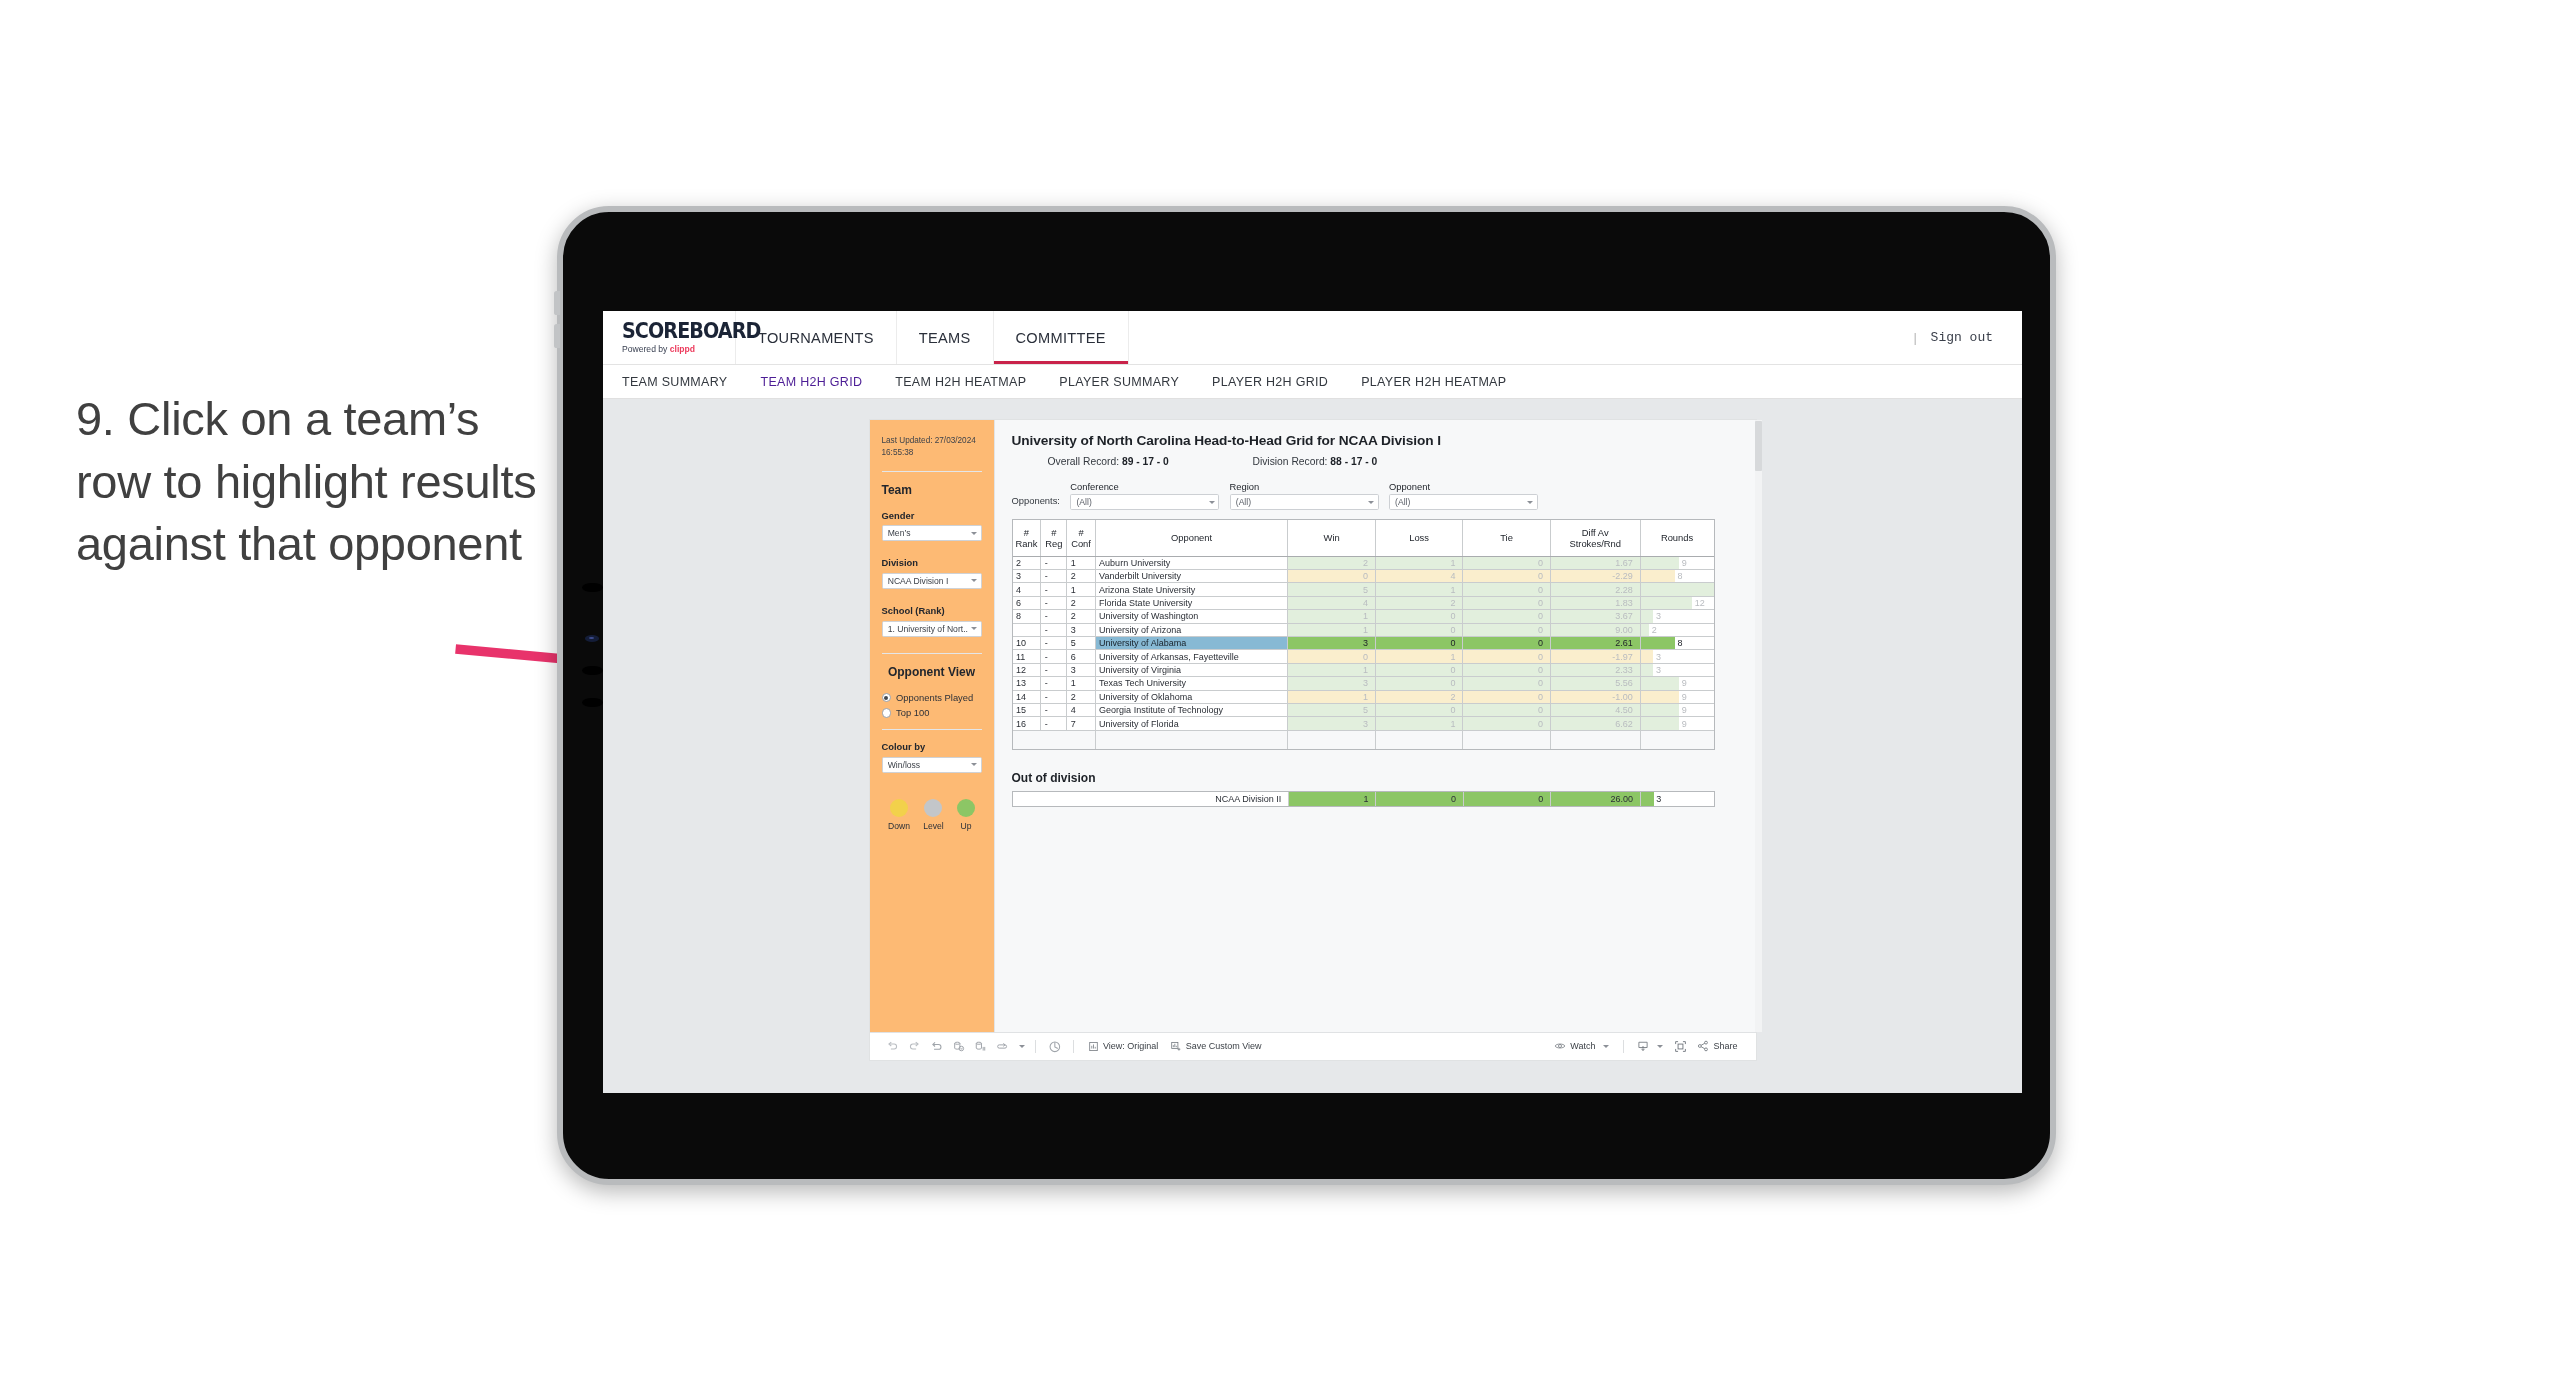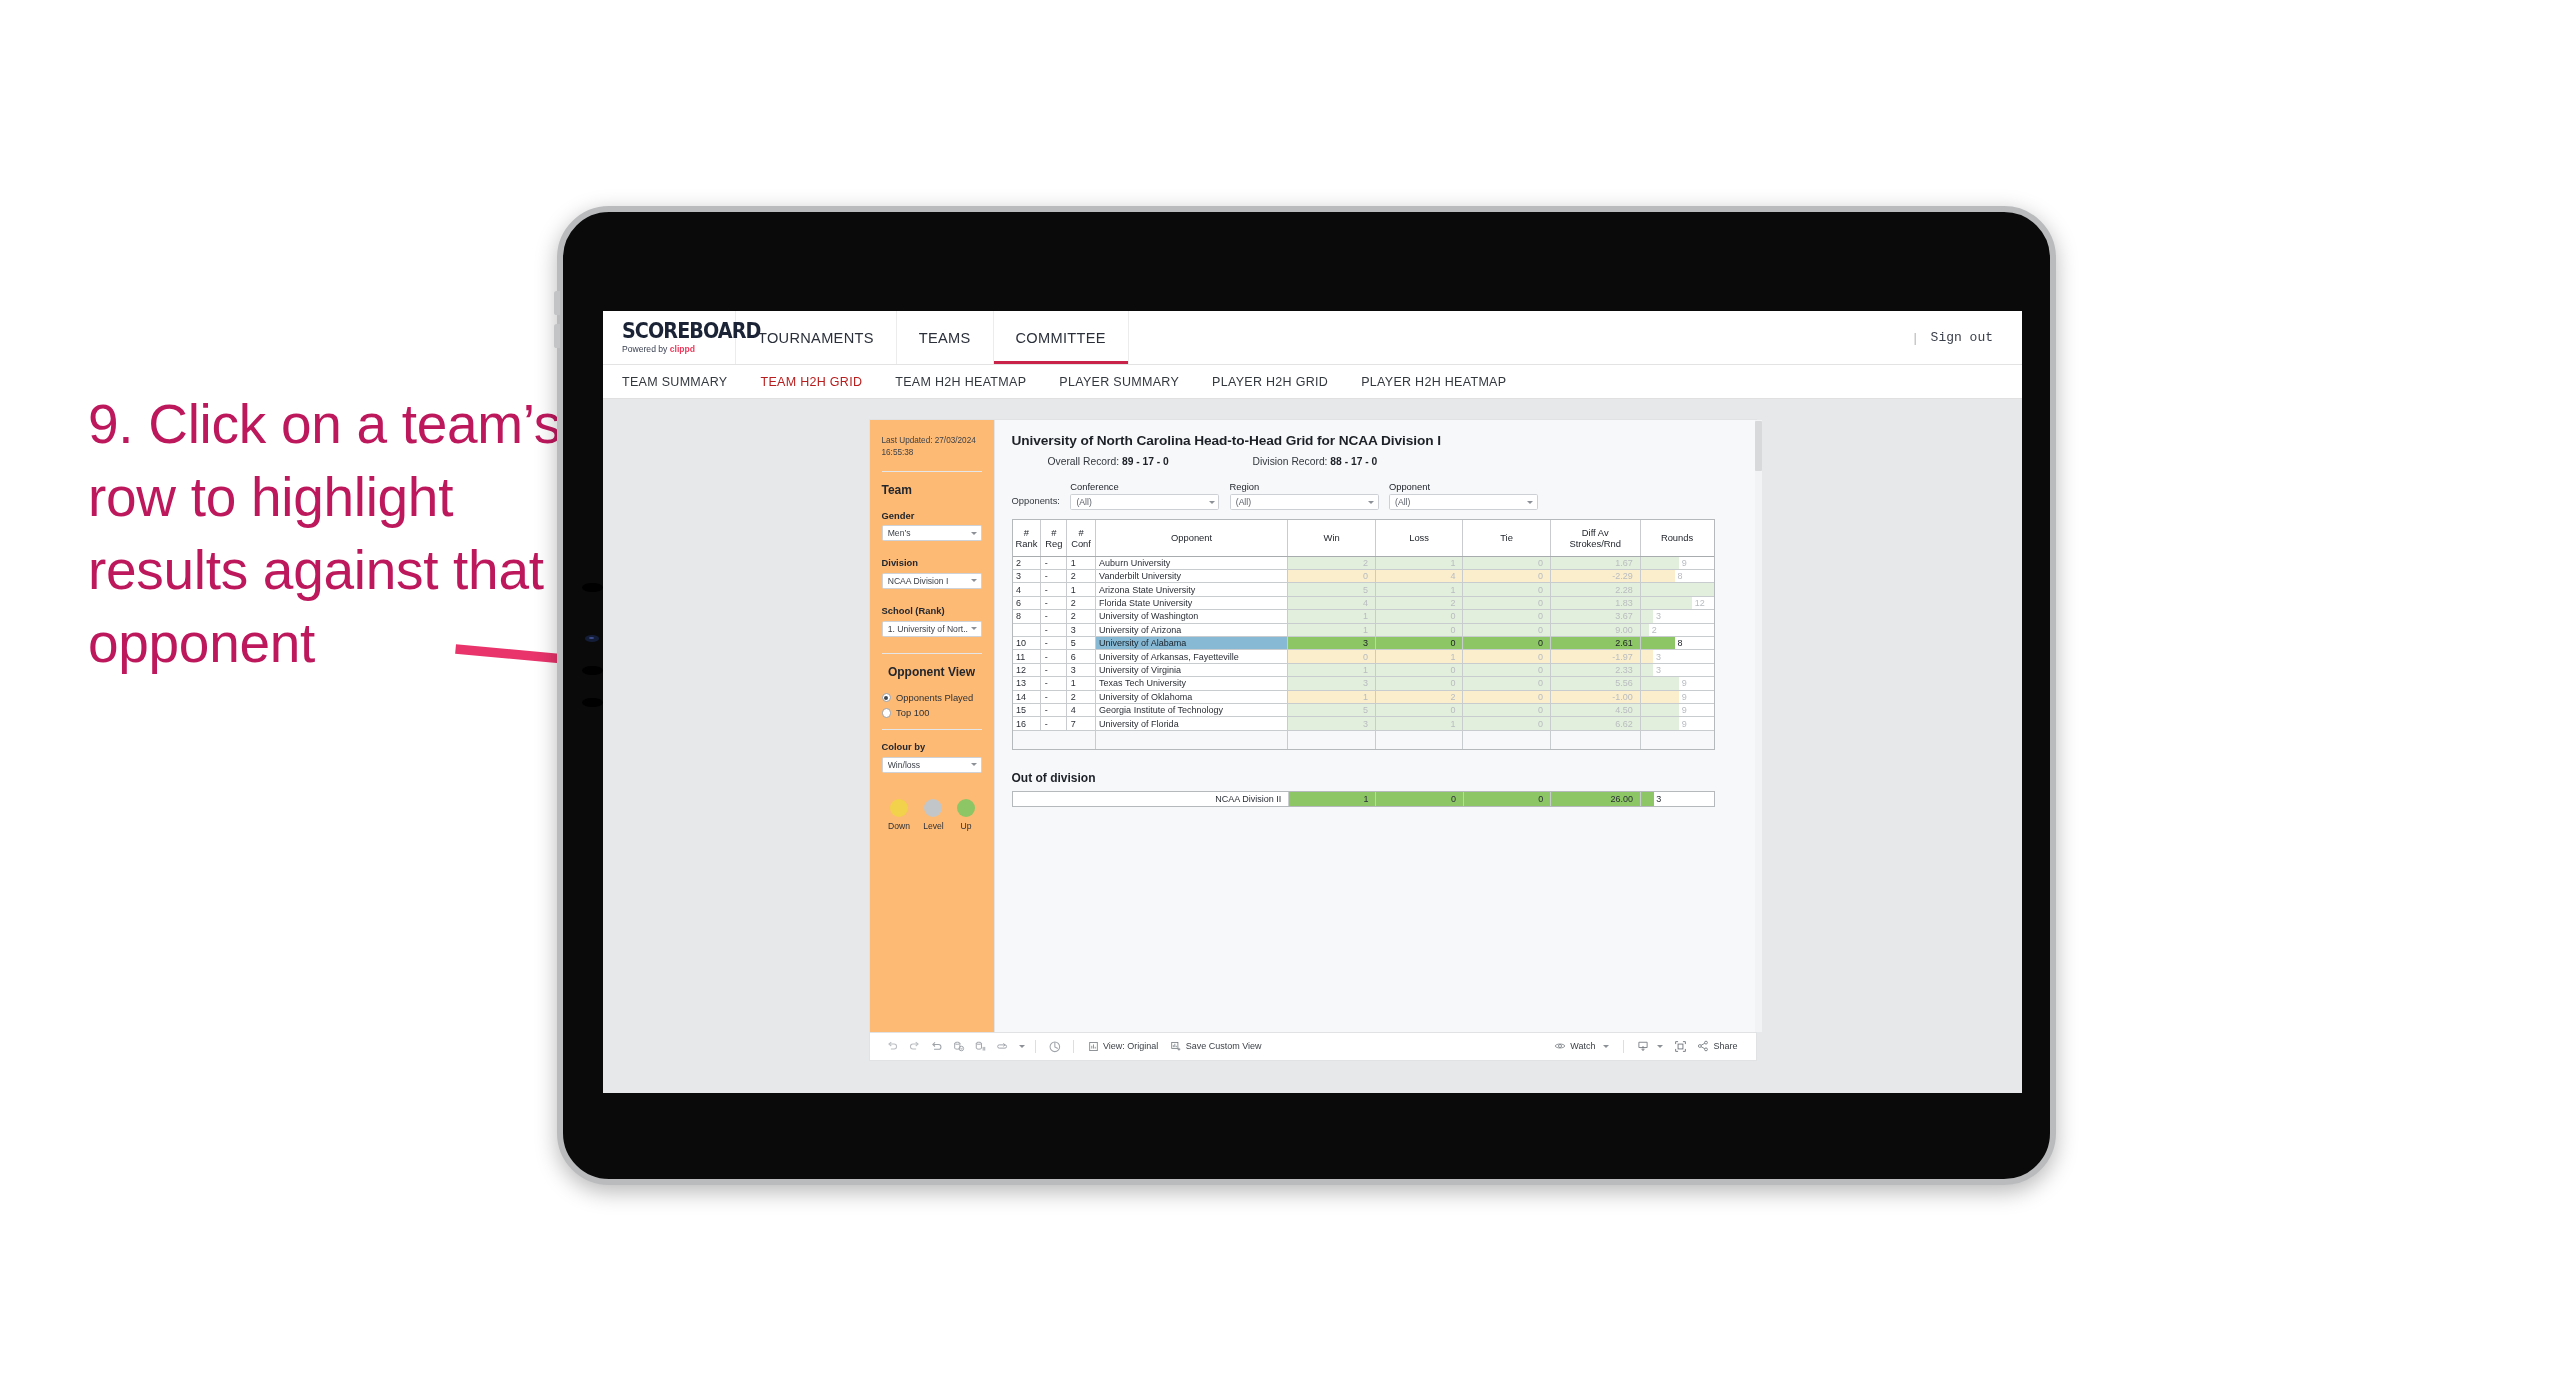--- a/index.html
+++ b/index.html
@@ -8,26 +8,25 @@
     background: #ffffff;
     font-family: "Liberation Sans", sans-serif;
     position: relative;
   }
 
   
   #annotation {
     position: absolute;
     left: 76px; top: 388px;
     width: 481px;
-    font-size: 55px;
+    font-size: 47px;
     line-height: 1.33;
-    color: #be185d;
+    color: #404040;
     font-weight: 400;
     letter-spacing: -0.3px;
-    margin-left: 12px;
   }
 
   
   #arrow-svg { position: absolute; left: 447px; top: 618px; }
 
   
   #tablet {
     position: absolute;
     left: 557px; top: 206px;
     width: 1499px; height: 979px;
@@ -119,21 +118,21 @@
   #subnav {
     height: 34px; background: #ffffff;
     display: flex; align-items: center;
     padding-left: 19px; gap: 33px;
     border-bottom: 0.9px solid #e0e0e0;
   }
   .subnav-item {
     font-size: 12.5px; letter-spacing: 0.3px;
     color: #33383f; cursor: pointer; white-space: nowrap;
   }
-  .subnav-item.active { color: #b91c1c; }
+  .subnav-item.active { color: #4c1d95; }
 
   
   #workspace {
     height: calc(782px - 54px - 34px);
     background: #e6e8ea;
     padding: 20.6px 0 0 0;
     display: flex; justify-content: center;
   }
   #viz {
     width: 886px; height: 640px;

